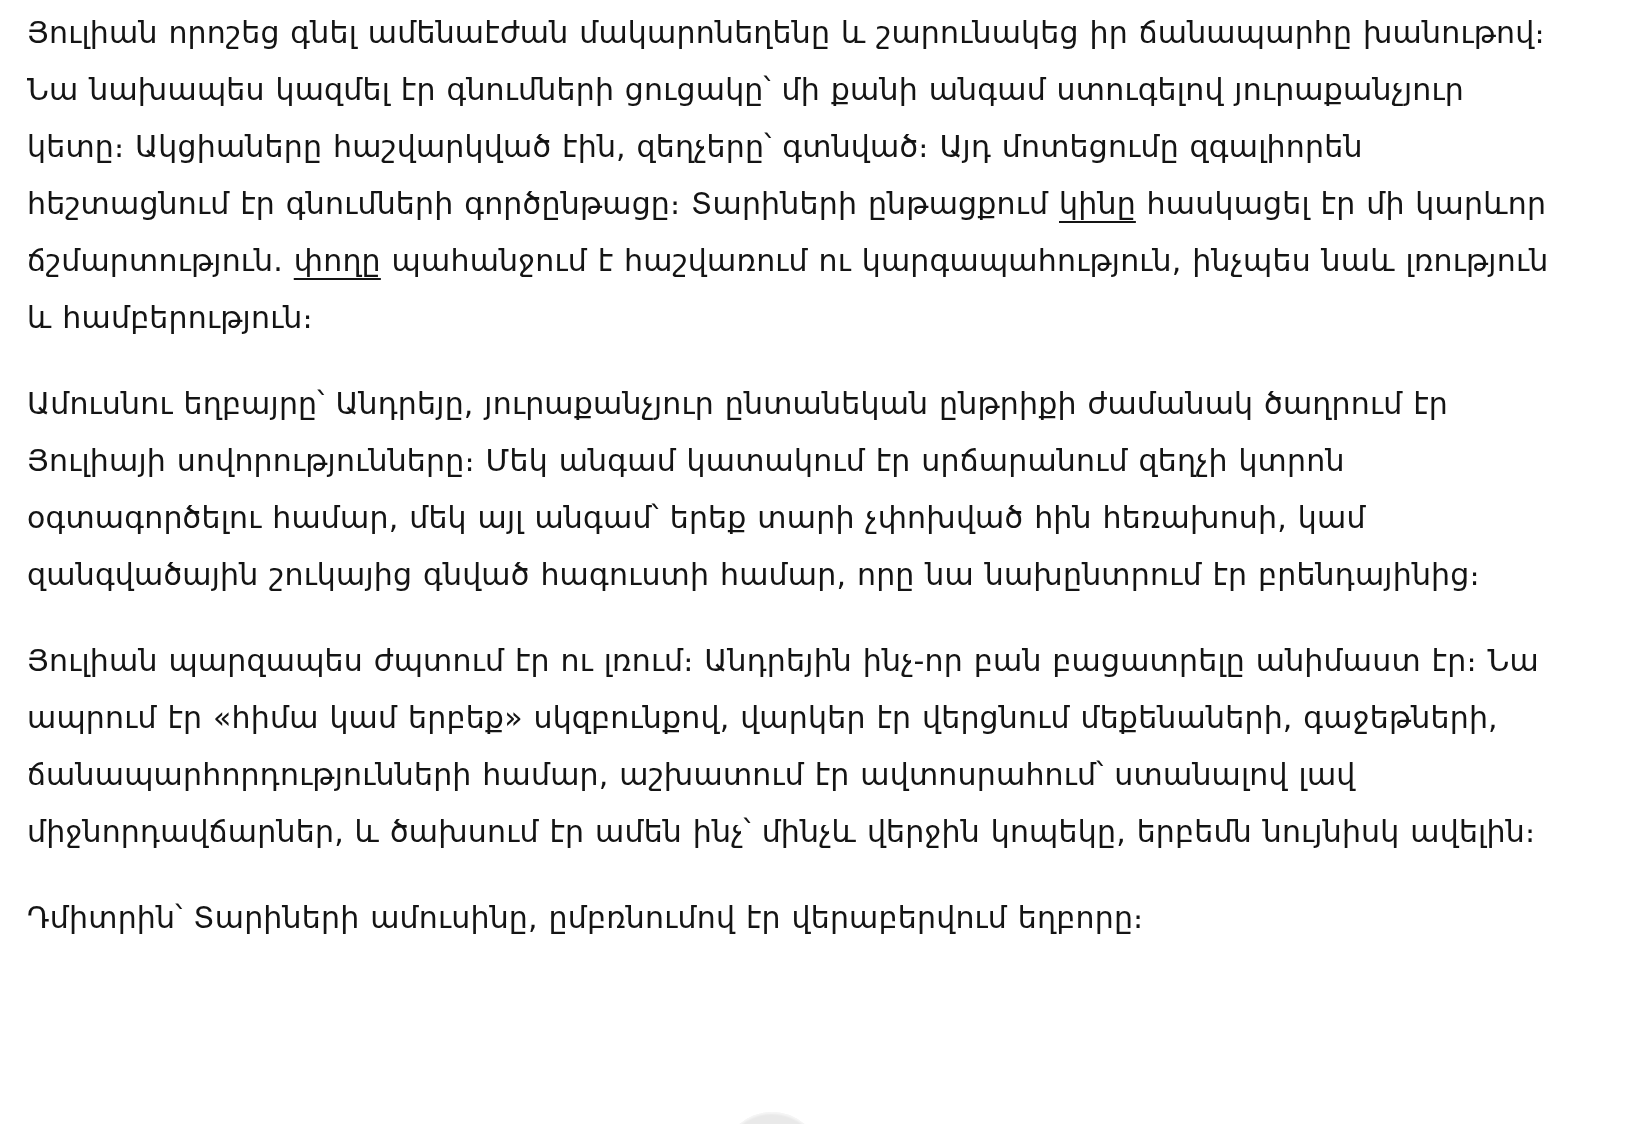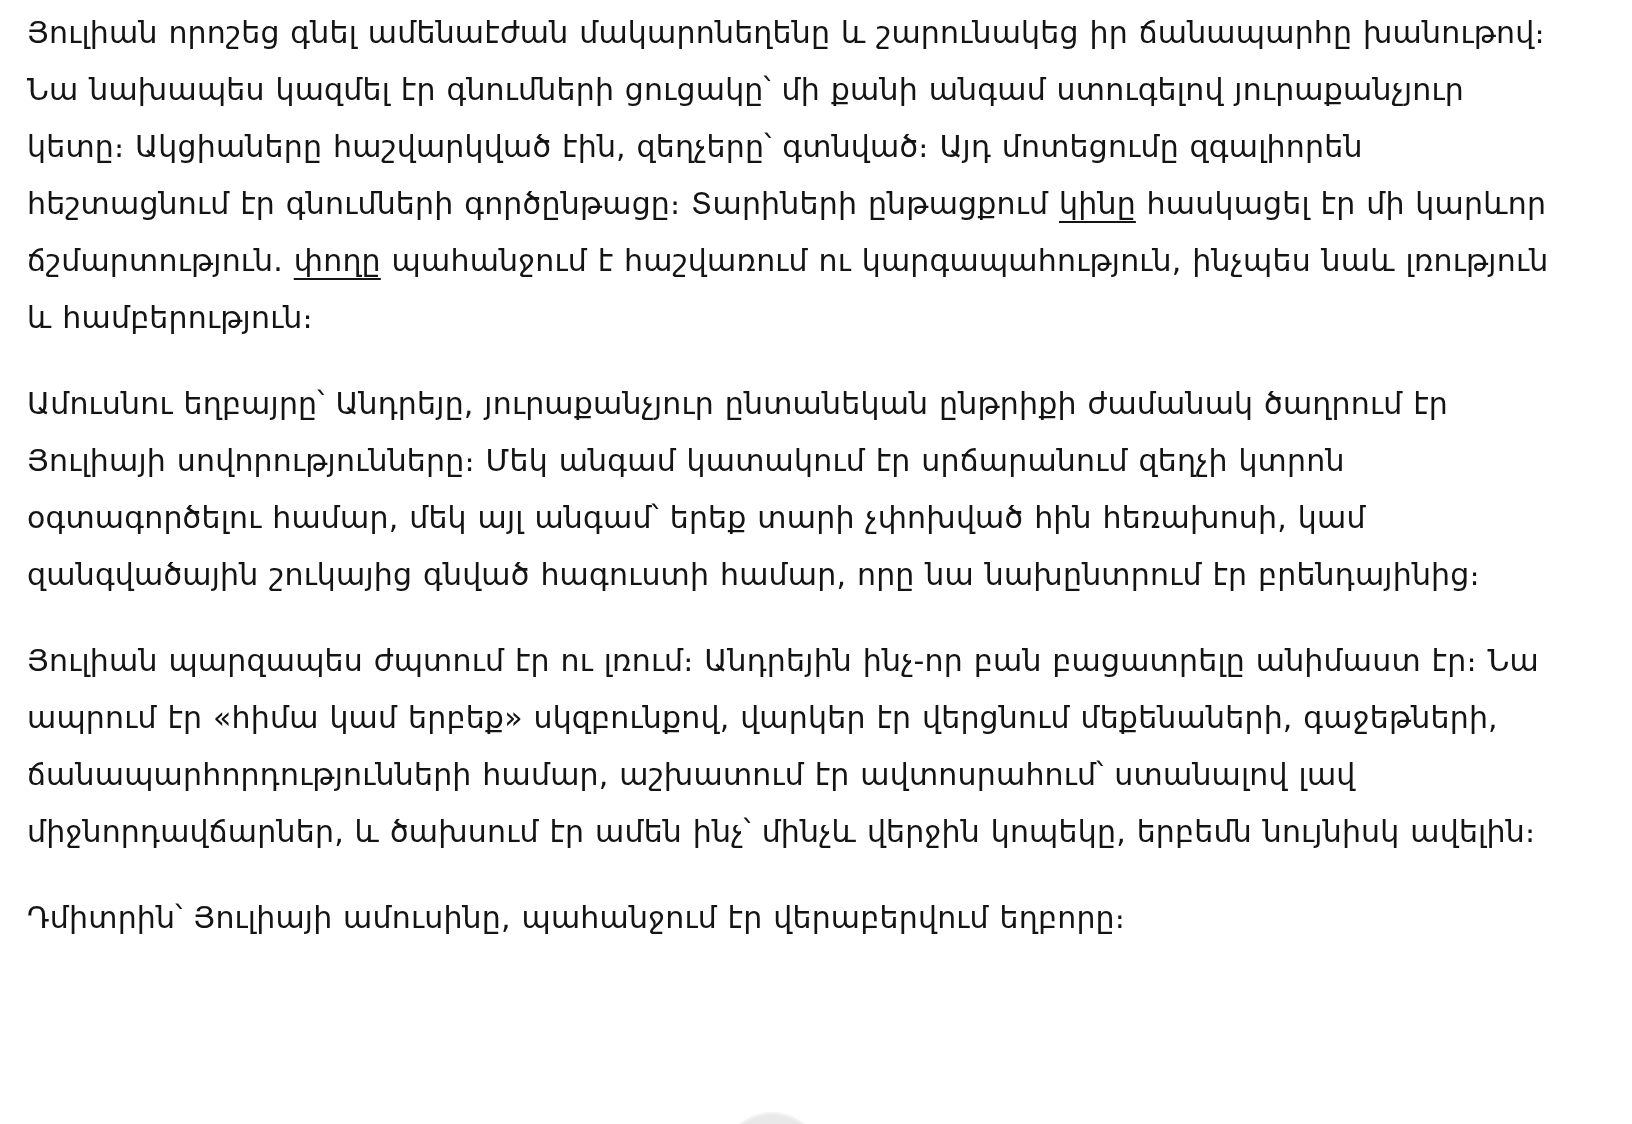--- a/index.html
+++ b/index.html
@@ -48,19 +48,19 @@
   }
 </style>
 </head>
 <body>
 
 <div class="page">
   <div class="content">
       <p class="paragraph"><span>Յուլիան որոշեց գնել ամենաէժան մակարոնեղենը և շարունակեց իր ճանապարհը խանութով։ Նա նախապես կազմել էր գնումների ցուցակը՝ մի քանի անգամ ստուգելով յուրաքանչյուր կետը։ Ակցիաները հաշվարկված էին, զեղչերը՝ գտնված։ Այդ մոտեցումը զգալիորեն հեշտացնում էր գնումների գործընթացը։ Տարիների ընթացքում </span><span class="underlined">կինը</span><span> հասկացել էր մի կարևոր ճշմարտություն. </span><span class="underlined">փողը</span><span> պահանջում է հաշվառում ու կարգապահություն, ինչպես նաև լռություն և համբերություն։</span></p>
       <p class="paragraph"><span>Ամուսնու եղբայրը՝ Անդրեյը, յուրաքանչյուր ընտանեկան ընթրիքի ժամանակ ծաղրում էր Յուլիայի սովորությունները։ Մեկ անգամ կատակում էր սրճարանում զեղչի կտրոն օգտագործելու համար, մեկ այլ անգամ՝ երեք տարի չփոխված հին հեռախոսի, կամ զանգվածային շուկայից գնված հագուստի համար, որը նա նախընտրում էր բրենդայինից։</span></p>
       <p class="paragraph"><span>Յուլիան պարզապես ժպտում էր ու լռում։ Անդրեյին ինչ-որ բան բացատրելը անիմաստ էր։ Նա ապրում էր «հիմա կամ երբեք» սկզբունքով, վարկեր էր վերցնում մեքենաների, գաջեթների, ճանապարհորդությունների համար, աշխատում էր ավտոսրահում՝ ստանալով լավ միջնորդավճարներ, և ծախսում էր ամեն ինչ՝ մինչև վերջին կոպեկը, երբեմն նույնիսկ ավելին։</span></p>
-      <p class="paragraph"><span>Դմիտրին՝ Յուլիայի ամուսինը, պահանջում էր վերաբերվում եղբորը։</span></p>
+      <p class="paragraph"><span>Դմիտրին՝ Տարիների ամուսինը, ըմբռնումով էր վերաբերվում եղբորը։</span></p>
       <p class="paragraph"></p>
     </div>
   <div class="fab">
     <span></span>
   </div>
 </div>
 
 </body></html>

